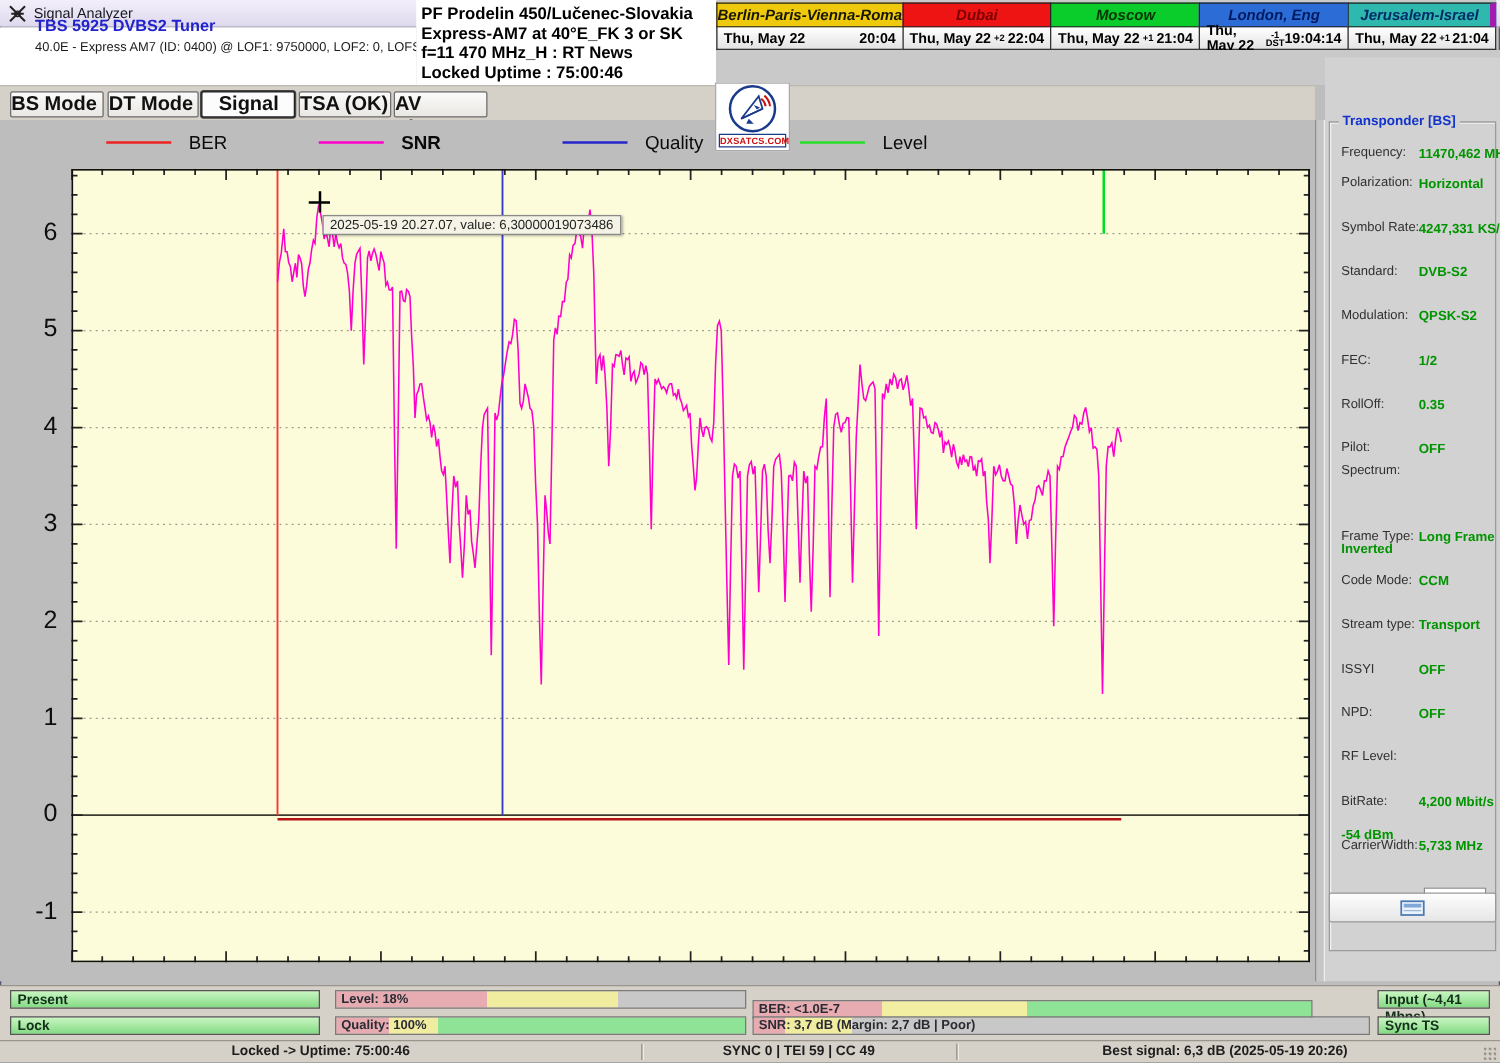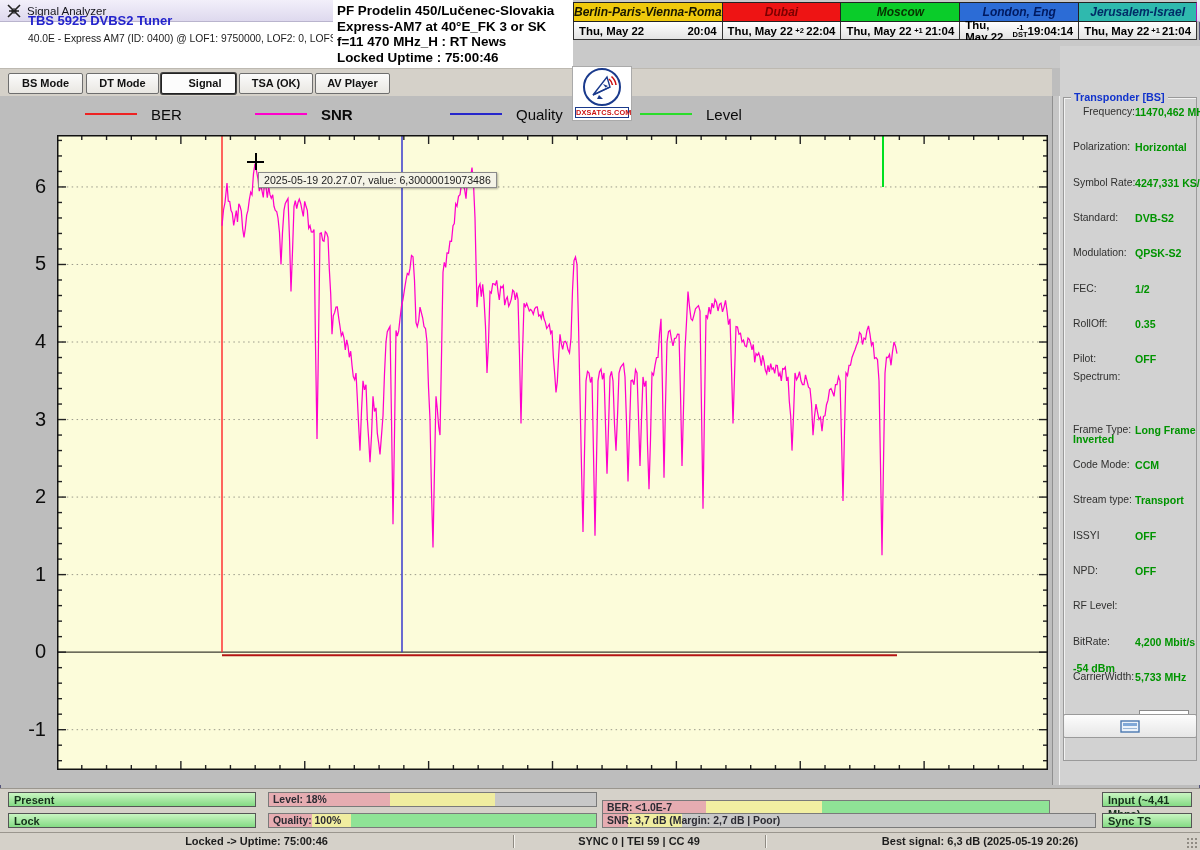--- a/index.html
+++ b/index.html
@@ -14,32 +14,32 @@
   .tuner-title{position:absolute;left:28px;top:13px;font-size:13px;font-weight:bold;color:#2323CC;}
   .tuner-sub{position:absolute;left:28px;top:33px;font-size:10.3px;color:#1c1c1c;}
   .header-white{position:absolute;left:333px;top:0;width:240px;height:68px;background:#FFFFFF;
                 padding:3px 0 0 4px;box-sizing:border-box;}
   .header-white div{font-size:13.4px;font-weight:bold;color:#000;line-height:15.6px;white-space:nowrap;}
   .clock-zone{position:absolute;left:573px;top:0;width:624px;height:46px;background:#C9C9C9;}
   .clocks{position:absolute;left:0;top:2px;width:624px;display:flex;}
   .clock{flex:1 1 0;position:relative;}
   .clock .c-head{height:18px;line-height:18px;text-align:center;font-size:12px;font-weight:bold;
                  font-style:italic;border:1px solid #222;border-right:none;white-space:nowrap;overflow:hidden;}
-  .clock:last-child .c-head{border-right:1px solid #a21caf;}
+  .clock:last-child .c-head{border-right:5px solid #a21caf;}
   .clock .c-body{height:17px;background:linear-gradient(180deg,#FFFFFF,#E3E3E3);
                  border:1px solid #333;border-top:none;border-right:none;display:flex;align-items:center;
                  justify-content:space-between;padding:0 5px;font-size:11.4px;font-weight:bold;color:#000;}
   .clock:last-child .c-body{border-right:1px solid #333;}
   .c-off{font-size:7.5px;line-height:7px;text-align:center;font-weight:bold;color:#000;}
   .top-right-gap{position:absolute;left:573px;top:40px;width:627px;height:28px;background:#C9C9C9;}
   .tabrow{position:absolute;left:0;top:68px;width:1052px;height:28px;background:#D5D1C9;
           border-top:1px solid #bdb9b1;}
   .tab{position:absolute;top:4px;height:21px;background:linear-gradient(180deg,#FBFBFB,#E9E7E2);
-       border:1px solid #6e6e6e;border-radius:2px;font-size:11px;font-weight:bold;color:#111;
-       text-align:center;line-height:19px;box-sizing:border-box;font-family:"Liberation Sans",sans-serif;}
+       border:1px solid #6e6e6e;border-radius:2px;font-size:16px;font-weight:bold;color:#111;
+       line-height:19px;box-sizing:border-box;font-family:"Liberation Sans",sans-serif;}
   .tab.active{background:#FCFCFC;box-shadow:0 0 0 1px #444;border-color:#222;padding-left:13px;}
   
   .logo{position:absolute;left:572px;top:66px;width:58px;height:53px;background:#FFFFFF;
         border:1px solid #aaa;z-index:6;text-align:center;}
   .logo-circle{width:34px;height:34px;border:2px solid #1a3a8c;border-radius:50%;margin:1px auto 0;
                position:relative;overflow:hidden;background:#fff;}
   .logo-text{font-size:7.3px;font-weight:bold;color:#CC1111;border:1px solid #1a3a8c;margin:1px 2px 0;
              line-height:9px;letter-spacing:.2px;}
   
   .chart-panel{position:absolute;left:0;top:96px;width:1052px;height:689px;background:#BDBDBD;}
@@ -397,21 +397,21 @@
       </div>
     <div class="crosshair" style="left:247px;top:57px"></div>
     <div class="tooltip" style="left:258px;top:76px">2025-05-19 20.27.07, value: 6,30000019073486</div>
   </div>
 
   <div class="splitter"></div>
   <div class="right-panel">
     <div class="groupbox">
       <div class="gb-title">Transponder [BS]</div>
       <div id="t-rows">
-          <div class="trow" style="top: 8px; text-align: right;">
+          <div class="trow" style="top: 19px;">
             <span class="tlabel">Frequency:</span>
                   <span class="tvalue">11470,462 MHz</span>
           </div>
           <div class="trow" style="top: 43.3px;">
             <span class="tlabel">Polarization:</span>
                   <span class="tvalue">Horizontal</span>
           </div>
           <div class="trow" style="top: 78.6px;">
             <span class="tlabel">Symbol Rate:</span>
                   <span class="tvalue">4247,331 KS/s</span>

